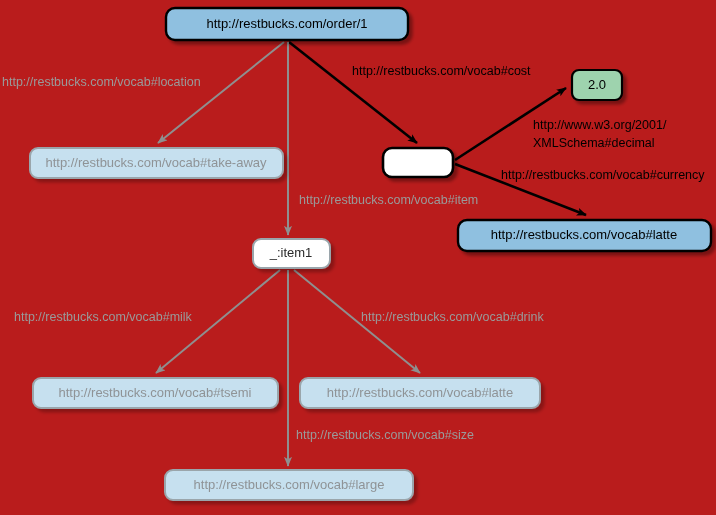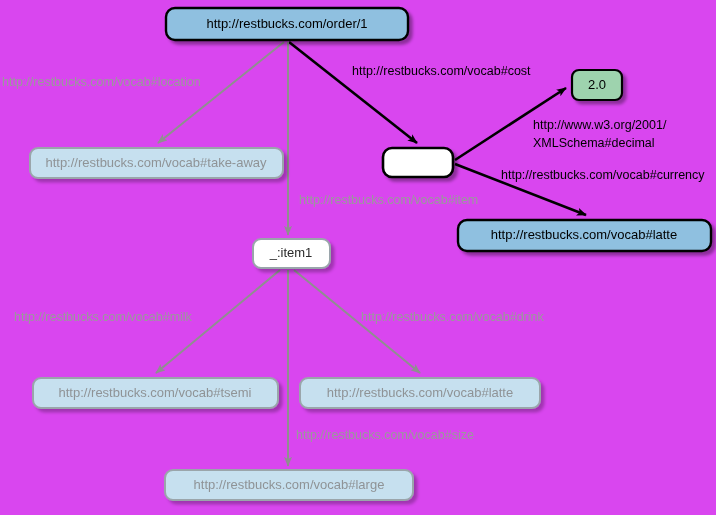--- a/index.html
+++ b/index.html
@@ -10,21 +10,21 @@
   body {
     width: 716px;
     height: 515px;
     font-family: "Liberation Sans", sans-serif;
     overflow: hidden;
   }
   #graph-root {
     position: relative;
     width: 716px;
     height: 515px;
-    background: #d946ef;
+    background: #b91c1c;
   }
   svg.layer {
     position: absolute;
     top: 0;
     left: 0;
     width: 716px;
     height: 515px;
   }
   .edge-label {
     font-family: "Liberation Sans", sans-serif;

